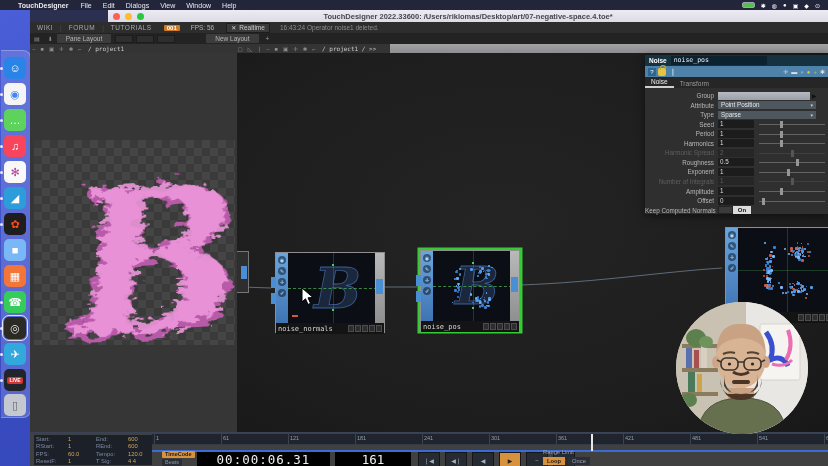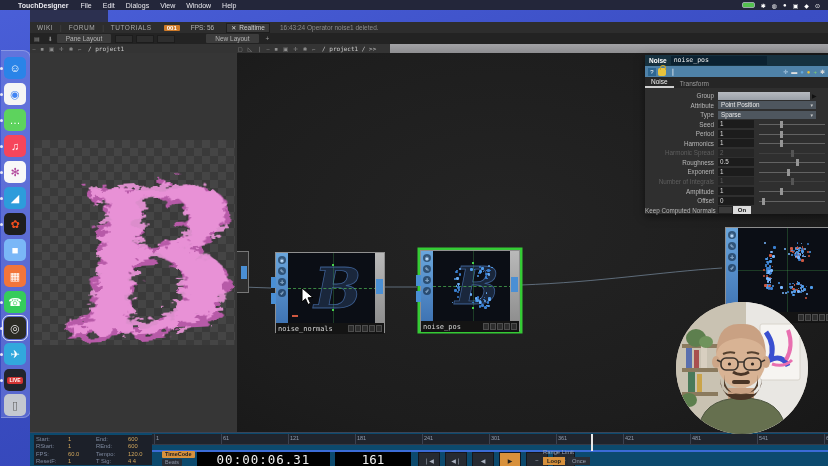--- a/index.html
+++ b/index.html
@@ -113,21 +113,21 @@
   .ptrack:before{content:"";position:absolute;left:0;right:0;top:4px;height:1px;background:#636363;}
   .prow.dis .ptrack:before{background:#3f3f3f;}
   .phandle{position:absolute;top:1px;width:3px;height:7px;background:#969696;}
   .prow.dis .phandle{background:#555;}
   .ptoggle{display:flex;height:8px;}
   .ptoggle .off{width:15px;background:#3b3b3b;border:1px solid #222;box-sizing:border-box;}
   .ptoggle .on{width:18px;background:#dcdcdc;color:#141414;font-size:6px;font-weight:bold;text-align:center;line-height:8px;}
   
   #webcam{left:676px;top:302px;width:132px;height:132px;border-radius:50%;overflow:hidden;z-index:6;background:#cfc9bd;}
   
-  #timeline{left:30px;top:432px;width:798px;height:34px;background:#0c4a6e;border-top:1px solid #3a4458;z-index:4;}
+  #timeline{left:30px;top:432px;width:798px;height:34px;background:#404040;border-top:1px solid #3a4458;z-index:4;}
   #tl-fields{position:absolute;left:4px;top:2px;width:118px;height:30px;background:#1c2029;
     display:grid;grid-template-columns:34px 26px 34px 24px;font-size:5.8px;align-content:space-between;padding:1px 0;box-sizing:border-box;}
   .tf-label{color:#7f8aa0;text-align:left;padding-left:2px;}
   .tf-value{color:#cfa55c;}
   #ruler{position:absolute;left:122px;top:1px;width:676px;height:10px;background:#20242c;border-bottom:1px solid #343a46;}
   .tick{position:absolute;top:1px;font-size:5.5px;color:#939daf;}
   .tickline{position:absolute;top:0;width:1px;height:10px;background:#3c4250;}
   #playhead{position:absolute;top:0;width:2px;height:17px;background:#e8e8e8;z-index:2;}
   #tl-blue{position:absolute;left:122px;top:17px;width:676px;height:2px;background:#3b6bd6;}
   .mode-badge{position:absolute;left:132px;font-size:5.5px;padding:0 3px;line-height:7px;border-radius:1px;}
@@ -198,20 +198,26 @@
     <span class="st-ico">✱</span>
         <span class="st-ico">◍</span>
         <span class="st-ico">●</span>
         <span class="st-ico">▣</span>
         <span class="st-ico">◆</span>
         <span class="st-ico">⊙</span>
       </span>
   </div>
 
   <div id="behind-strip" class="abs"></div>
+  <div id="titlebar" class="abs">
+    <span class="tl" style="background:#ff5f57"></span>
+    <span class="tl" style="background:#febc2e"></span>
+    <span class="tl" style="background:#28c840"></span>
+    <span id="title-text">TouchDesigner 2022.33600: /Users/riklomas/Desktop/art/07-negative-space.4.toe*</span>
+  </div>
 
   <div id="tdbar1" class="abs">
     <span id="tb-links" style="display:flex;align-items:center">
         <span class="tb-link">WIKI</span>
         <span class="tb-sep">|</span>
         <span class="tb-link">FORUM</span>
         <span class="tb-sep">|</span>
         <span class="tb-link">TUTORIALS</span>
       </span>
     <span id="tb-badge">001</span>

